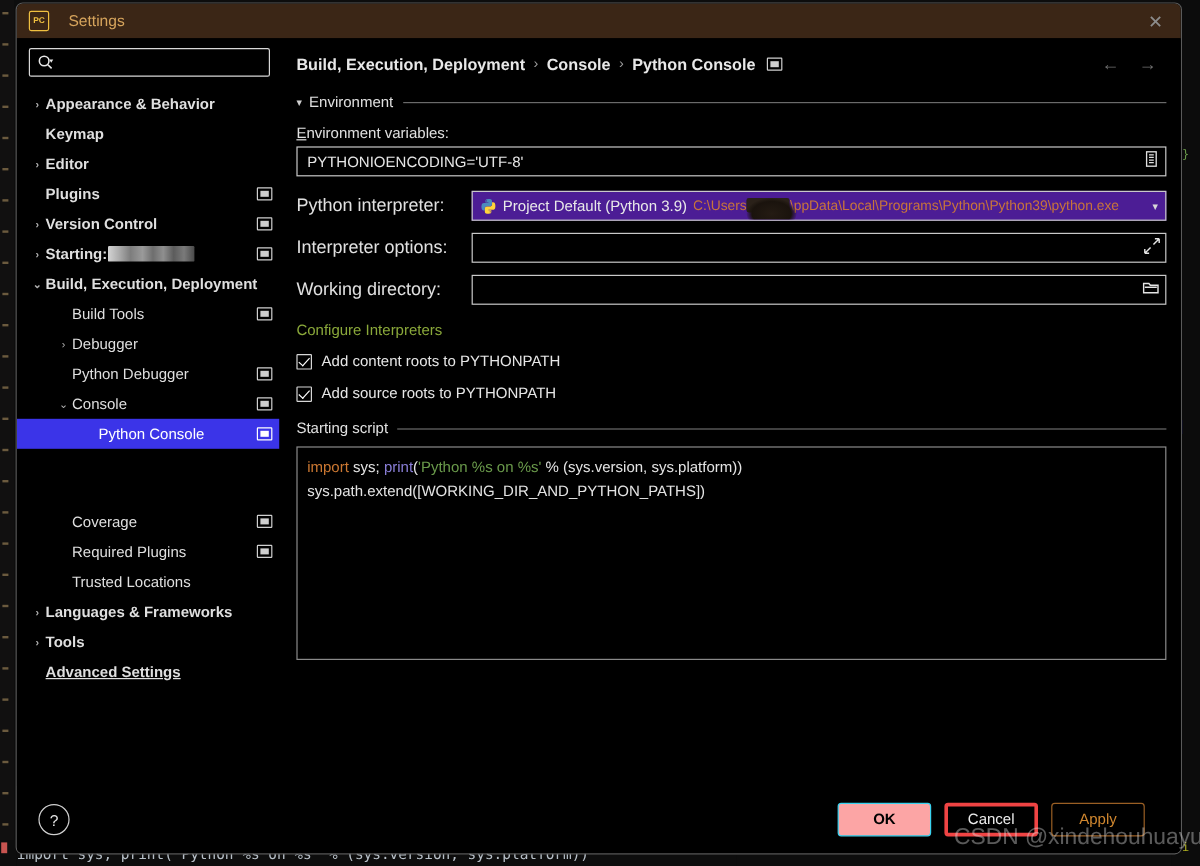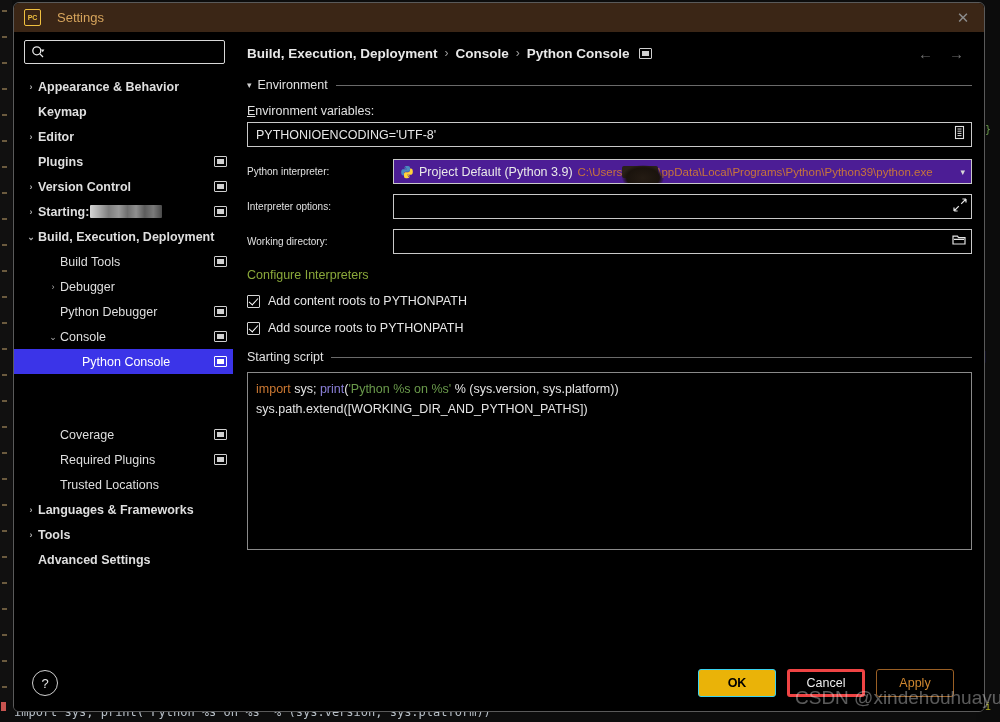--- a/index.html
+++ b/index.html
@@ -330,21 +330,21 @@
 
   .row-2col {
     display: flex;
     align-items: center;
     margin-bottom: 10px;
   }
   .row-label {
     width: 146px;
     flex: none;
     color: #e0e0e0;
-    font-size: 10px;
+    font-size: 15px;
   }
   .row-field {
     flex: 1;
     min-width: 0;
   }
 
   .combo {
     height: 25px;
     border: 1px solid #c9c9c9;
     background: #4c1d95;
@@ -472,21 +472,21 @@
   .btn-group { margin-left: auto; display: flex; gap: 11px; }
   .btn {
     min-width: 78px;
     height: 28px;
     font-size: 12.5px;
     display: flex; align-items: center; justify-content: center;
     box-sizing: border-box;
     cursor: pointer;
     border-radius: 3px;
   }
-  .btn-ok { background: #eab308; color: #000000; font-weight: bold; border: 1px solid #3ad3f0; }
+  .btn-ok { background: #fca5a5; color: #000000; font-weight: bold; border: 1px solid #3ad3f0; }
   .btn-cancel { background: #000; color: #ededed; border: 3px solid #ef4444; }
   .btn-apply { background: #000; color: #d0872f; border: 1px solid #9a5f24; }
 
   .watermark {
     position: absolute;
     left: 0; top: 0;
     width: 100%; height: 100%;
     pointer-events: none;
   }
   .wm-text {
@@ -651,21 +651,21 @@
               <span class="tree-label">Trusted Locations</span>
             </div>
             <div class="tree-row bold" style="padding-left: 10px;">
               <span class="arrow">›</span>
               <span class="tree-label">Languages &amp; Frameworks</span>
             </div>
             <div class="tree-row bold" style="padding-left: 10px;">
               <span class="arrow">›</span>
               <span class="tree-label">Tools</span>
             </div>
-            <div class="tree-row bold" style="padding-left: 10px;">
+            <div class="tree-row bold" style="padding-left: 10px; text-decoration: underline;">
               <span class="arrow"></span>
               <span class="tree-label">Advanced Settings</span>
             </div>
           </div>
       </div>
 
       <div class="main">
 
         <div class="breadcrumb-row">
           <span class="crumb">Build, Execution, Deployment</span>

